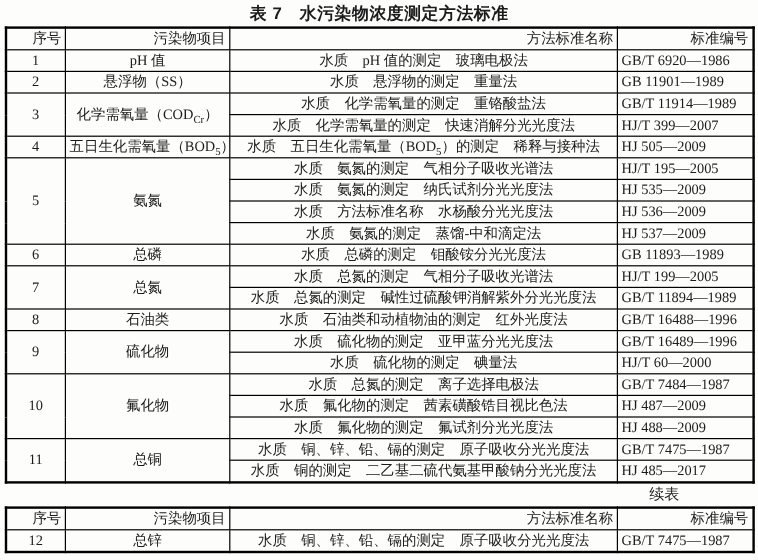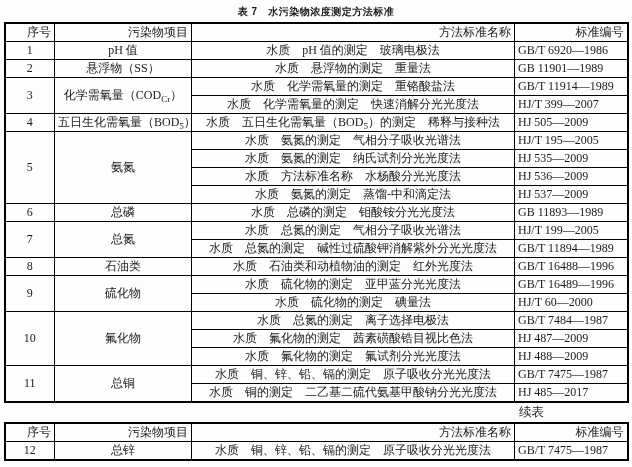--- a/index.html
+++ b/index.html
@@ -11,21 +11,21 @@
     font-family: "Liberation Serif", "DejaVu Serif", serif;
     position: relative;
     overflow: hidden;
     box-sizing: border-box;
     padding-top: 3px;
   }
   .doc-title {
     text-align: center;
     font-family: "Liberation Sans", "DejaVu Sans", sans-serif;
     font-weight: bold;
-    font-size: 10px;
+    font-size: 14px;
     height: 17px;
     line-height: 17px;
     letter-spacing: 0.5px;
   }
   table.std-table {
     border-collapse: collapse;
     table-layout: fixed;
     width: 623px;
     margin: 2px auto 0 auto;
     border: 2px solid #000;
@@ -48,21 +48,21 @@
   td.c-no { text-align: center; padding: 0 1px; }
   td.c-pollutant { text-align: center; padding: 0 1px; }
   td.c-method { text-align: center; padding-left: 5px; }
   td.c-code { text-align: left; padding-left: 5px; }
   sub { font-size: 9px; line-height: 0; }
   .continuation {
     height: 19px;
     line-height: 19px;
     font-size: 12.5px;
     text-align: right;
-    padding-right: 88px;
+    padding-right: 66px;
   }
 </style>
 </head>
 <body>
 
 <div class="page">
 
   <div class="doc-title">表 7　水污染物浓度测定方法标准</div>
 
   <table class="std-table">

